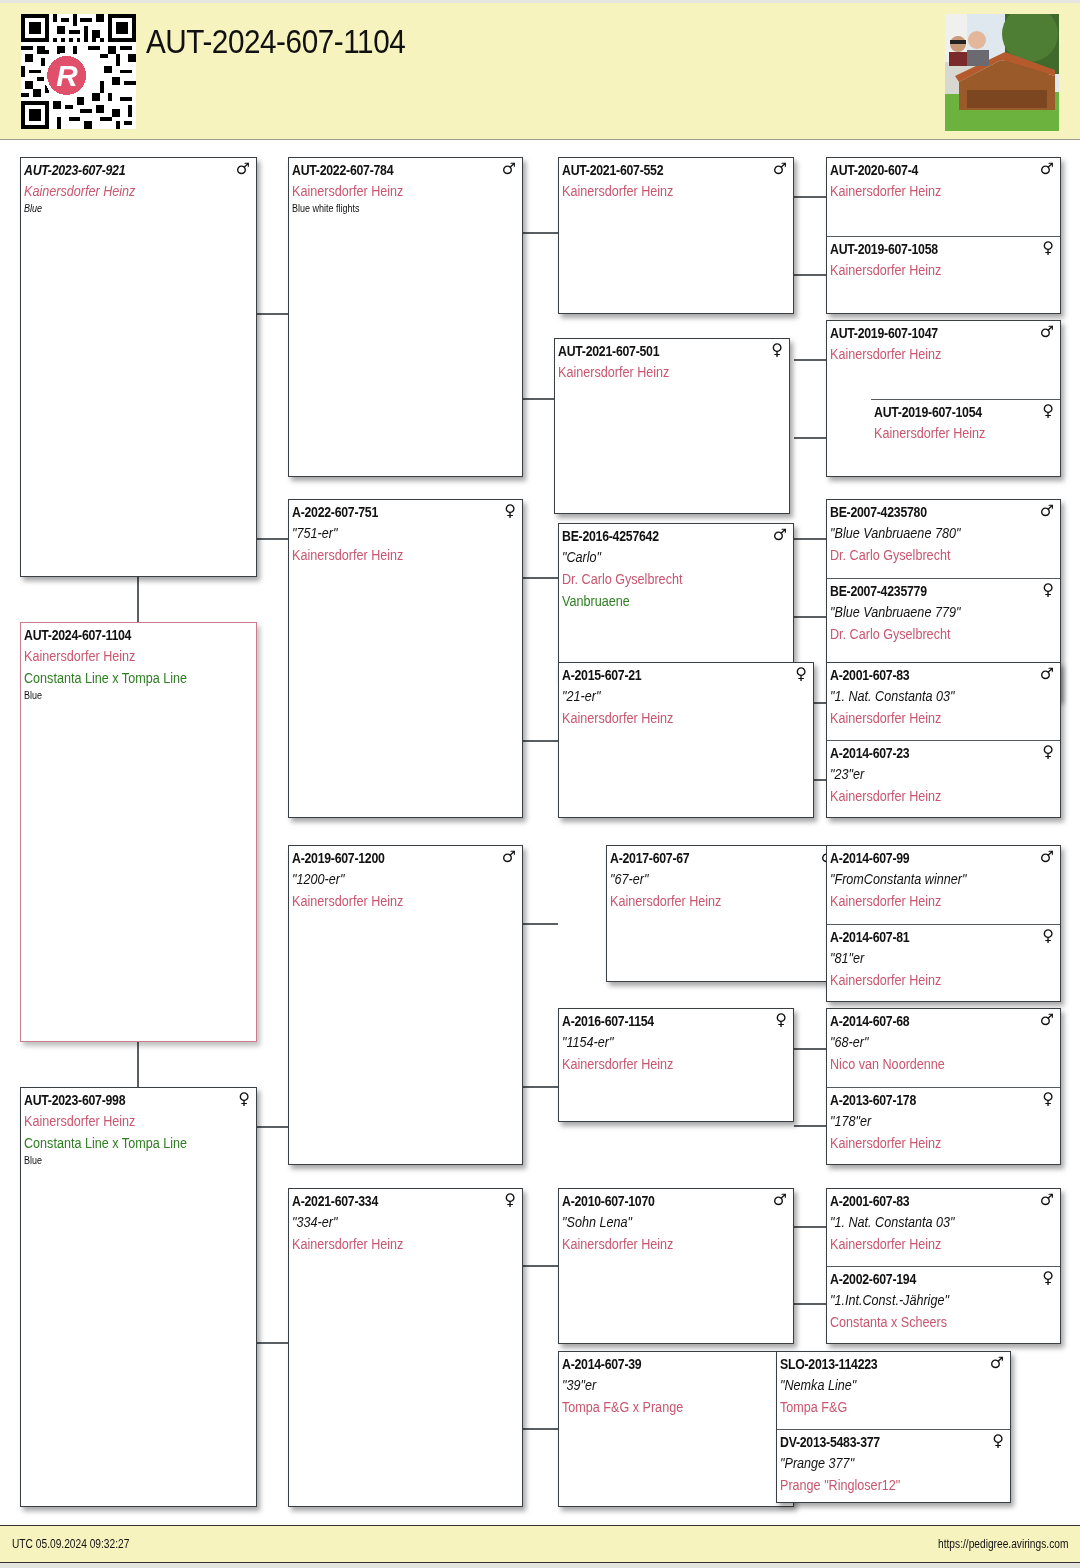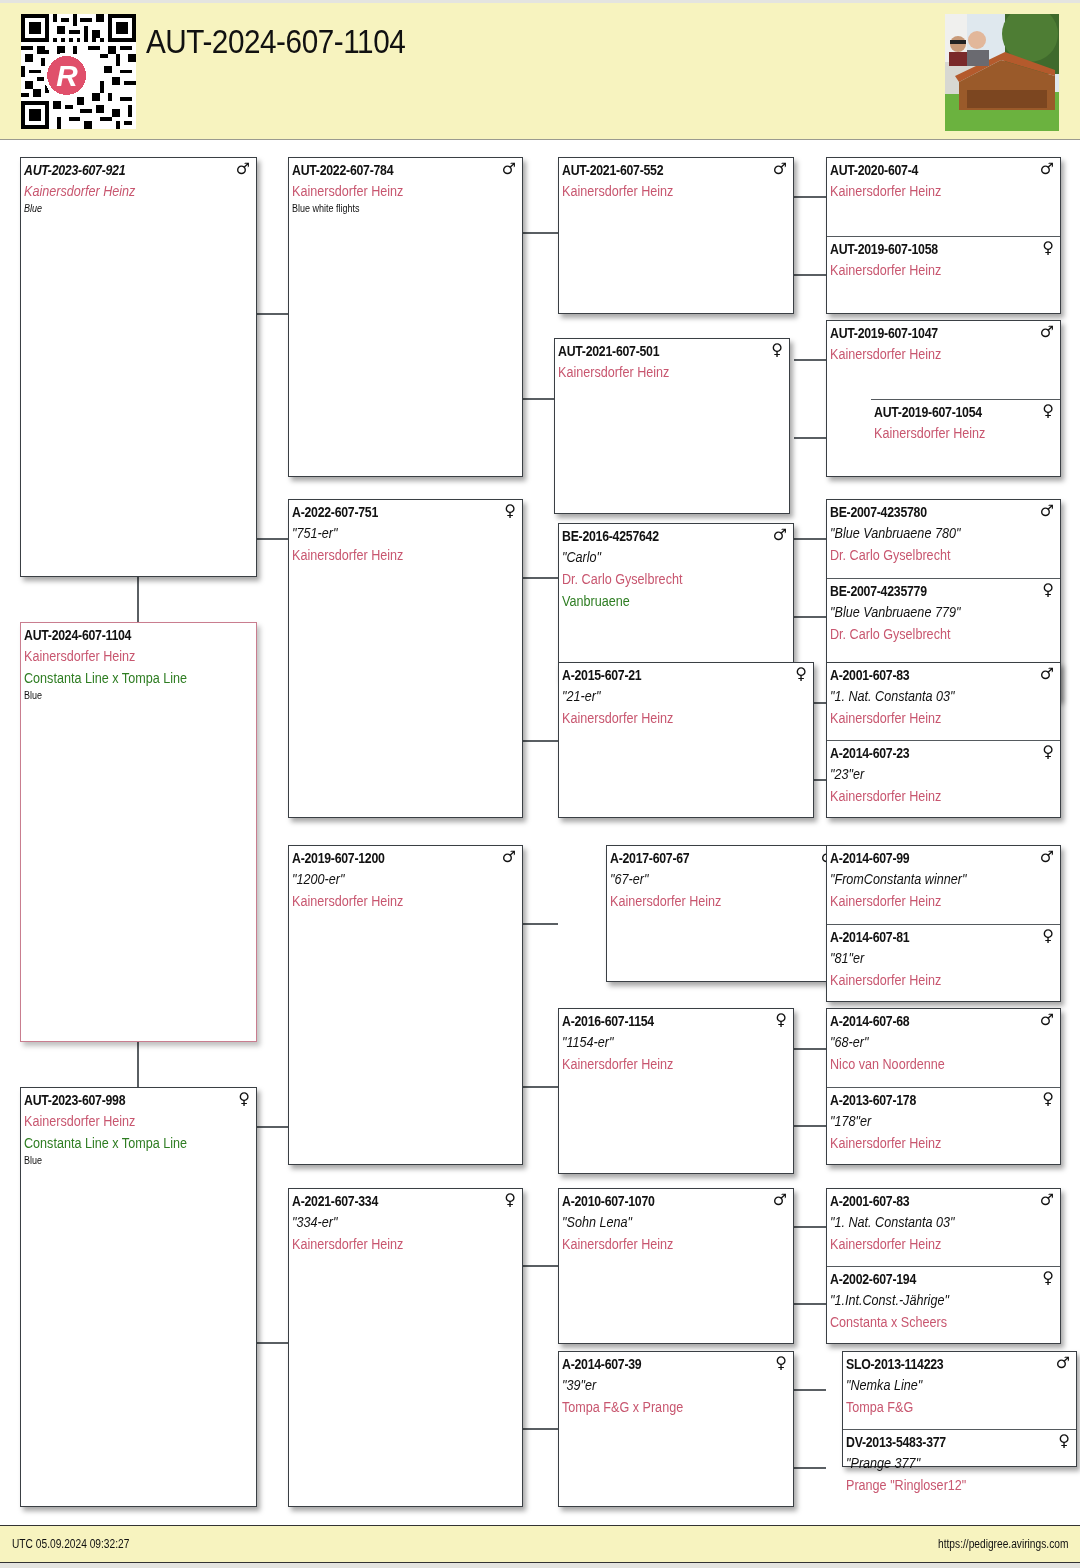--- a/index.html
+++ b/index.html
@@ -266,21 +266,21 @@
   </div>
 </div>
 <div class="box" style="left:558px;top:845px;width:236px;height:137px;margin-left:48px;">
   <div class="entry">
     <span class="rid">A-2017-607-67</span>
     <span class="pname">"67-er"</span>
     <span class="breeder">Kainersdorfer Heinz</span>
     <span class="sex">♂</span>
   </div>
 </div>
-<div class="box" style="left:558px;top:1008px;width:236px;height:166px;">
+<div class="box" style="left:558px;top:1008px;width:236px;height:114px;">
   <div class="entry">
     <span class="rid">A-2016-607-1154</span>
     <span class="pname">"1154-er"</span>
     <span class="breeder">Kainersdorfer Heinz</span>
     <span class="sex">♀</span>
   </div>
 </div>
 <div class="box" style="left:558px;top:1188px;width:236px;height:156px;">
   <div class="entry">
     <span class="rid">A-2010-607-1070</span>
@@ -420,21 +420,21 @@
   <div class="half bottom" style="top:77px;bottom:0;">
       <div class="entry">
     <span class="rid">A-2002-607-194</span>
     <span class="pname">"1.Int.Const.-Jährige"</span>
     <span class="breeder">Constanta x Scheers</span>
     <span class="sex">♀</span>
   </div>
     </div>
 </div>
 
-<div class="box" style="left:842px;top:1351px;width:235px;height:116px;">
+<div class="box" style="left:776px;top:1351px;width:235px;height:152px;">
   <div class="half" style="top:0;height:77px;">
       <div class="entry">
     <span class="rid">SLO-2013-114223</span>
     <span class="pname">"Nemka Line"</span>
     <span class="breeder">Tompa F&amp;G</span>
     <span class="sex">♂</span>
   </div>
     </div>
   <div class="half bottom" style="top:77px;bottom:0;">
       <div class="entry">

